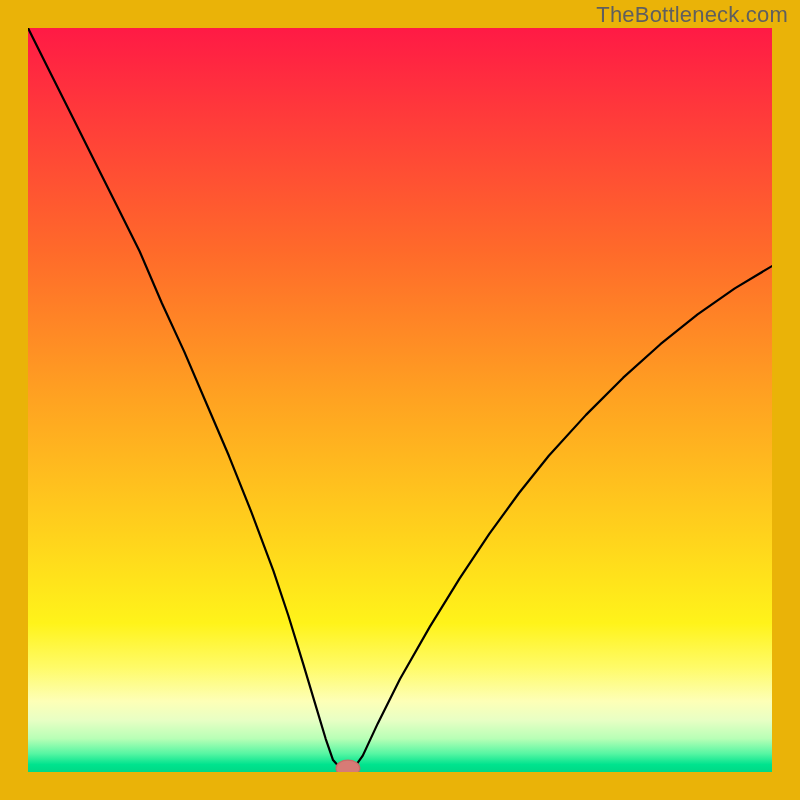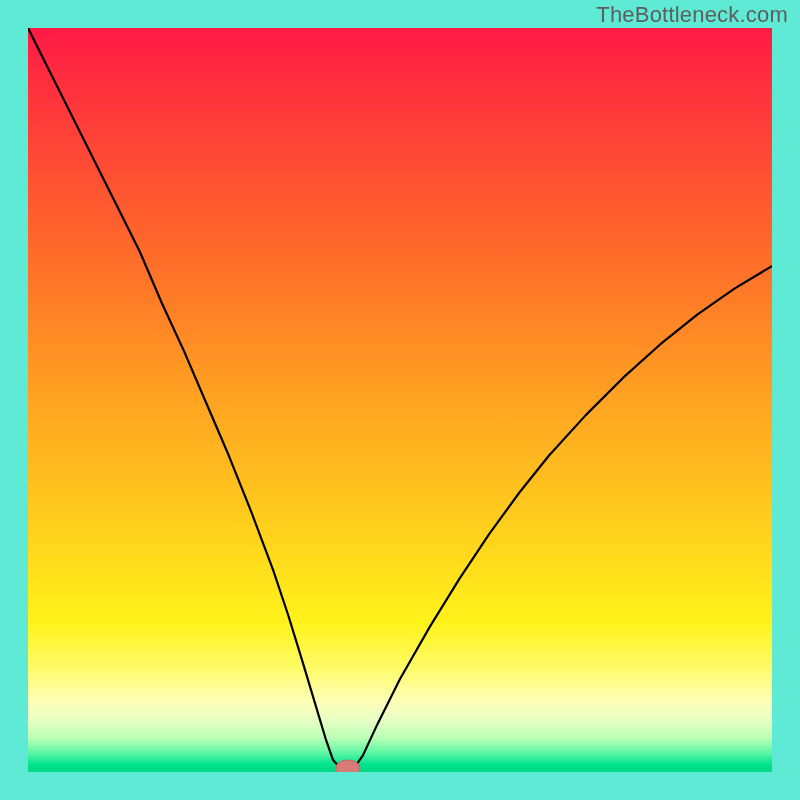--- a/index.html
+++ b/index.html
@@ -8,21 +8,21 @@
     width: 800px;
     height: 800px;
     background: #000000;
     overflow: hidden;
     font-family: Arial, Helvetica, sans-serif;
   }
   .stage {
     position: relative;
     width: 800px;
     height: 800px;
-    background: #5eead4;
+    background: #eab308;
   }
   .watermark {
     position: absolute;
     top: 2px;
     right: 12px;
     color: #5f5f5f;
     font-size: 22px;
     font-weight: 500;
     letter-spacing: 0.2px;
     z-index: 3;

